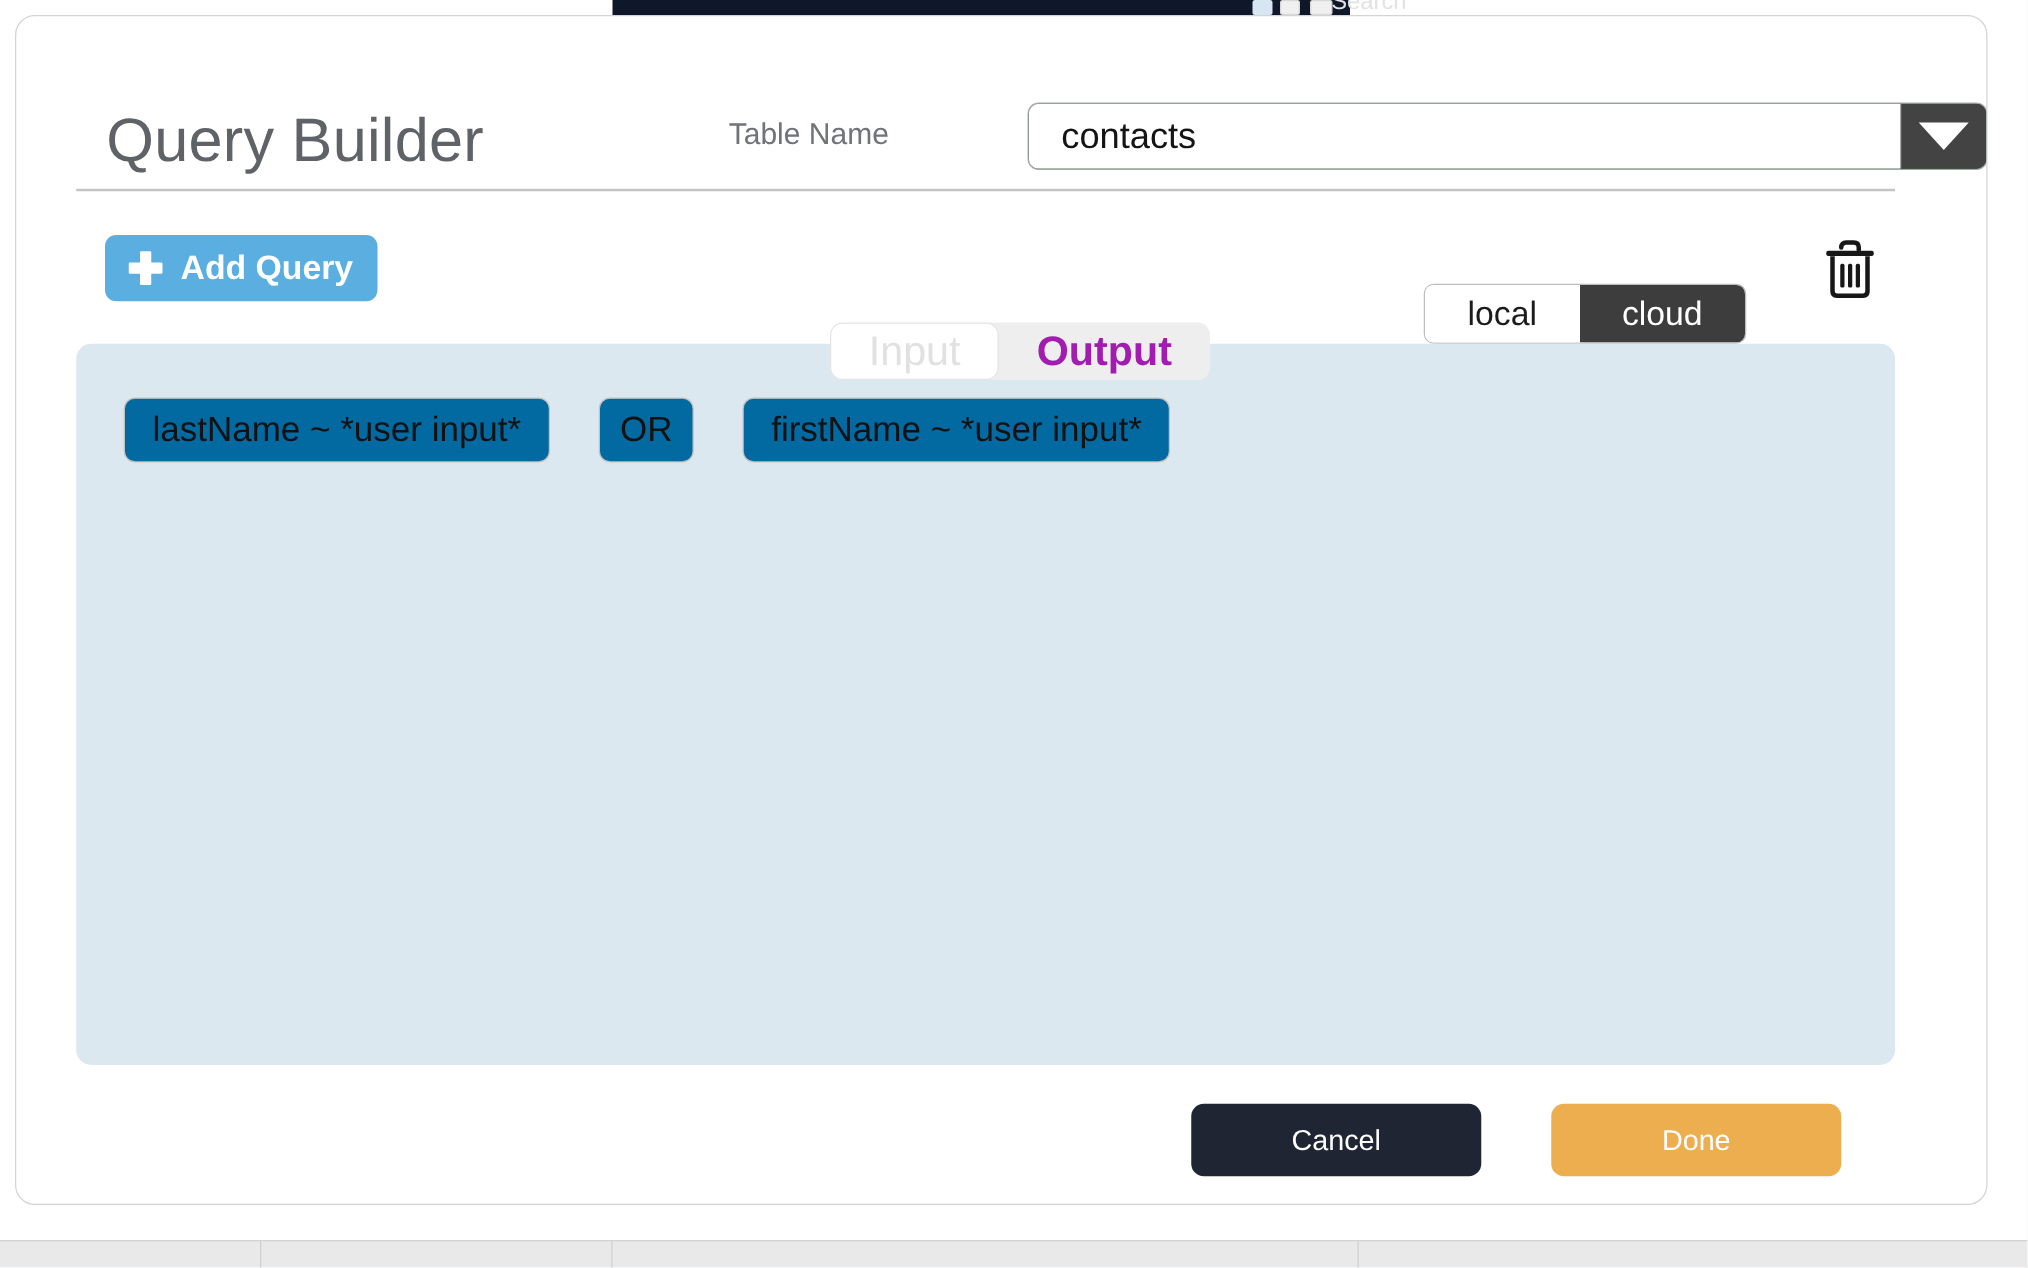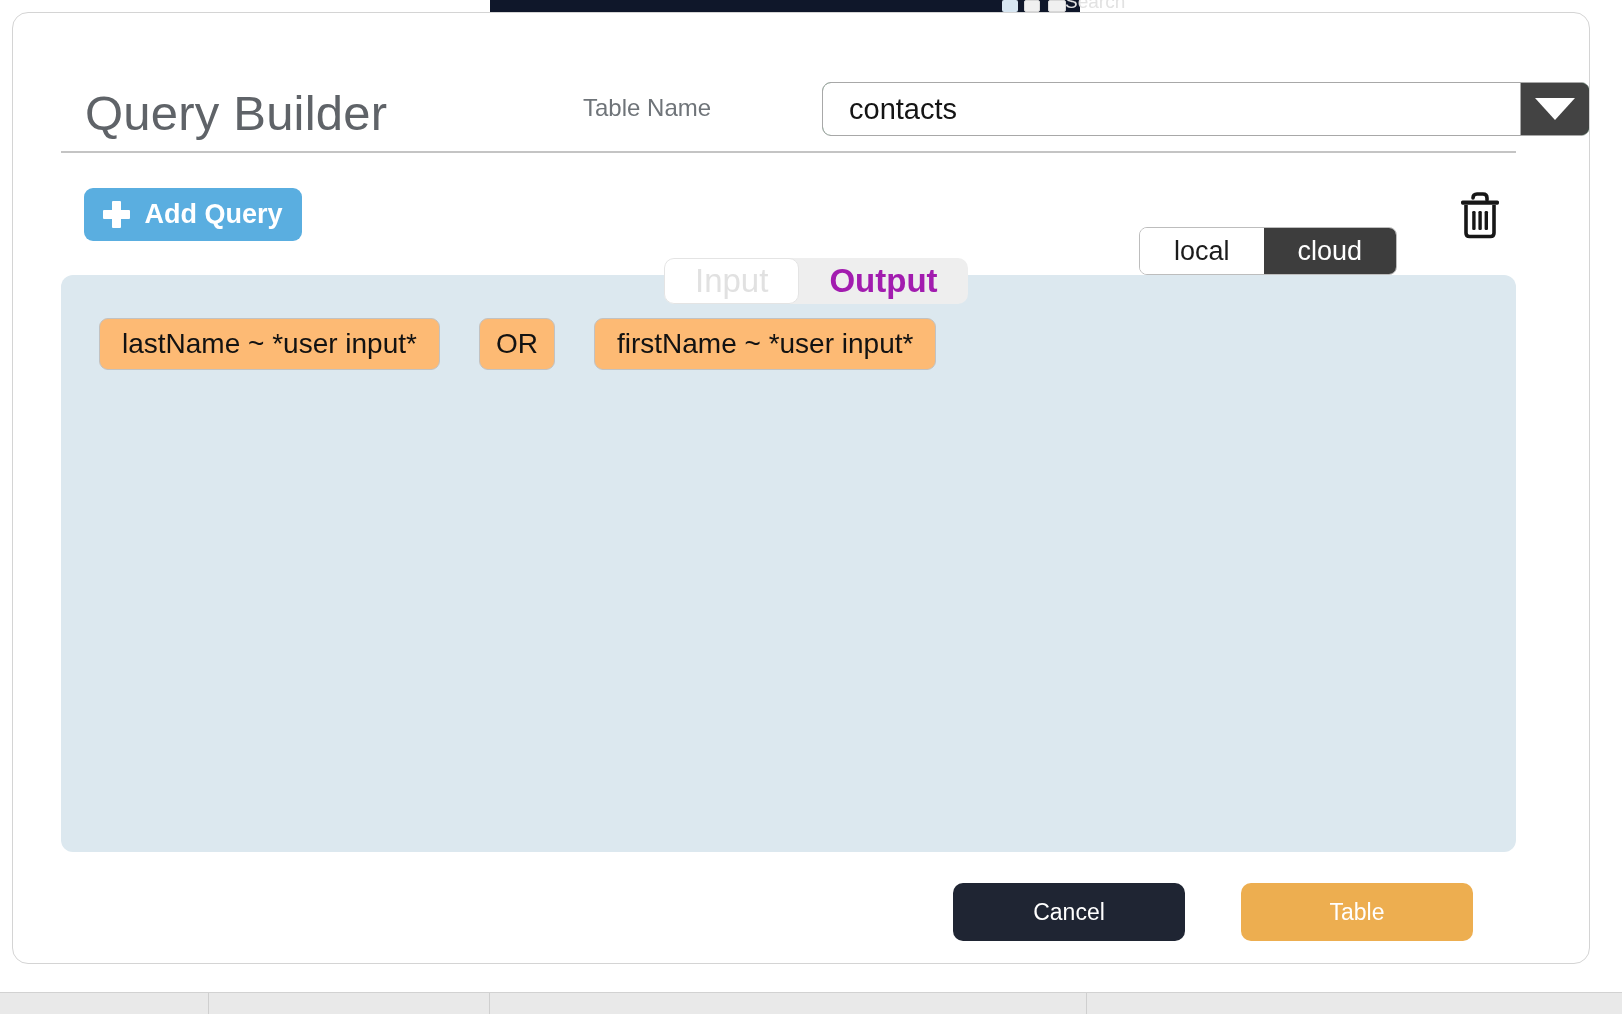--- a/index.html
+++ b/index.html
@@ -310,21 +310,21 @@
   }
   #condition-row {
     position: absolute;
     left: 38px;
     top: 43px;
     display: flex;
     align-items: center;
     gap: 39px;
   }
   .pill {
-    background: #fdba74;
+    background: #0369a1;
     border: 1px solid #c2c2c2;
     border-radius: 9px;
     height: 52px;
     display: flex;
     align-items: center;
     justify-content: center;
     padding: 0 22px;
     font-size: 28px;
     color: #121212;
     white-space: nowrap;
@@ -434,16 +434,16 @@
   <div id="query-canvas">
     <div id="condition-row">
       <div class="pill">lastName ~ *user input*</div>
       <div class="pill operator">OR</div>
       <div class="pill">firstName ~ *user input*</div>
     </div>
   </div>
 
   <div id="footer-actions">
     <button class="footer-btn" id="cancel-button">Cancel</button>
-    <button class="footer-btn" id="done-button">Table</button>
+    <button class="footer-btn" id="done-button">Done</button>
   </div>
 
 </div>
 
 </body></html>

